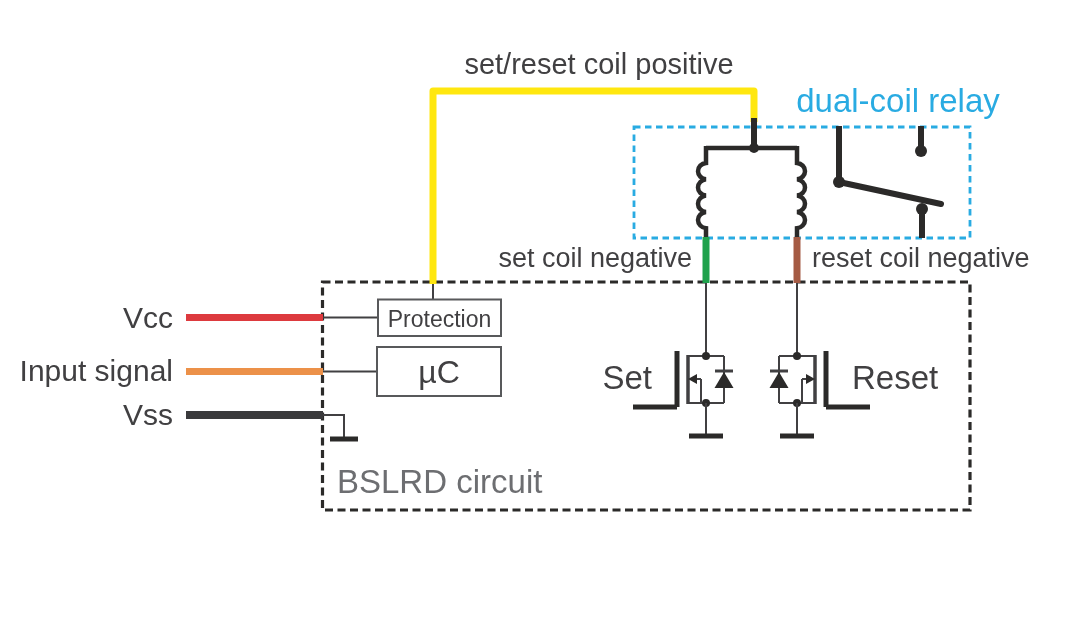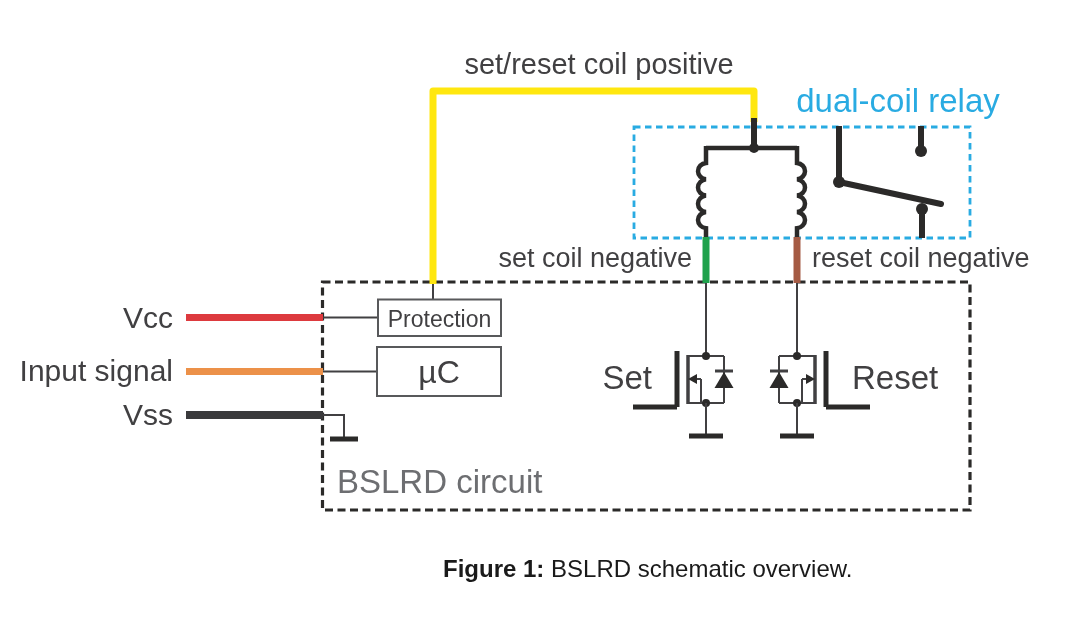--- a/index.html
+++ b/index.html
@@ -128,16 +128,13 @@
       <line x1="780" y1="436" x2="814" y2="436" class="blk" stroke-width="5"></line>
       <line x1="779" y1="356" x2="779" y2="403" class="thin"></line>
       <line x1="770" y1="371" x2="788" y2="371" stroke="#414042" stroke-width="3"></line>
       <polygon points="779,372 769.5,388 788.5,388" class="tri"></polygon>
     </g>
     <text x="852" y="389" font-size="33" text-anchor="start" class="lbl">Reset</text>
 
     <text x="337" y="493" font-size="33" text-anchor="start" fill="#6d6e71">BSLRD circuit</text>
   </svg>
 
-  <div class="caption">
-    <span class="bold">Figure 1:</span><span> BSLRD schematic overview.</span>
-  </div>
 </div>
 
 </body></html>

